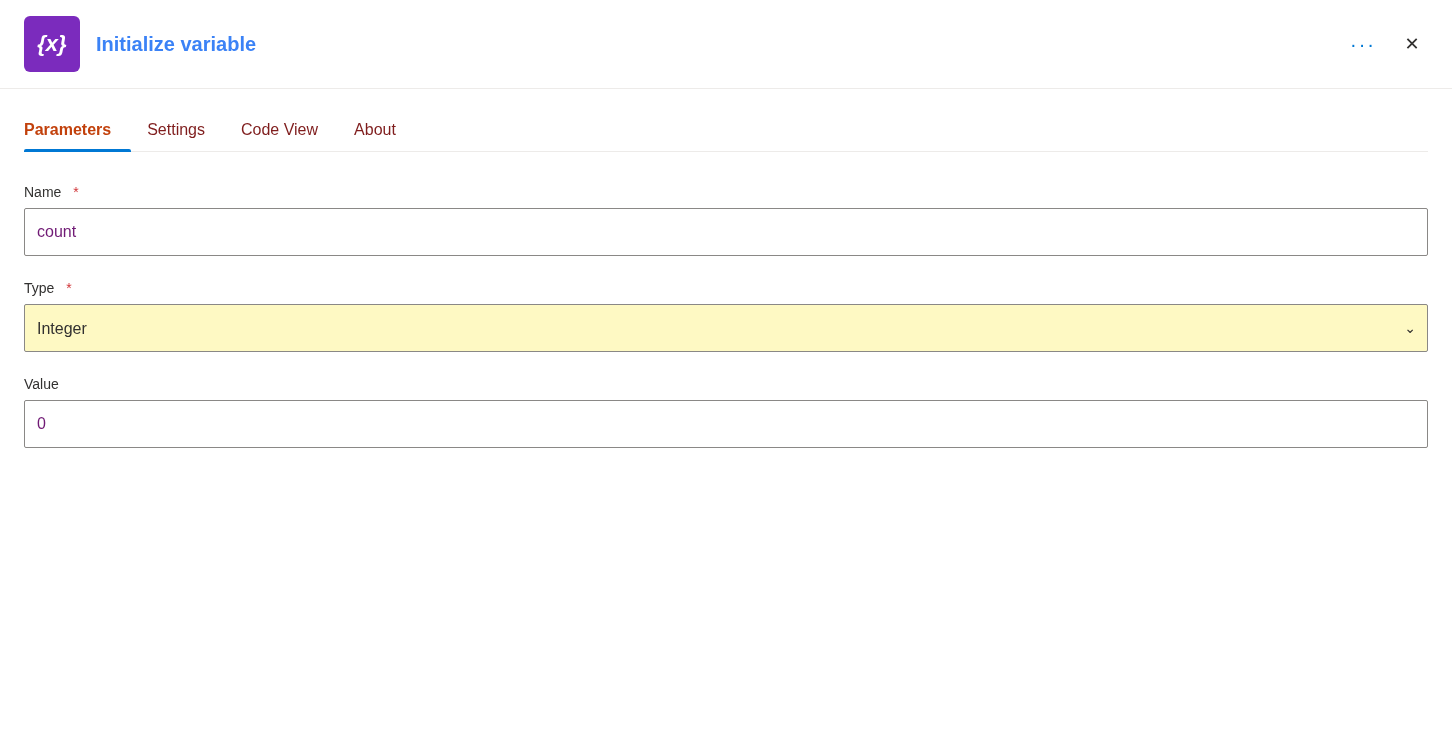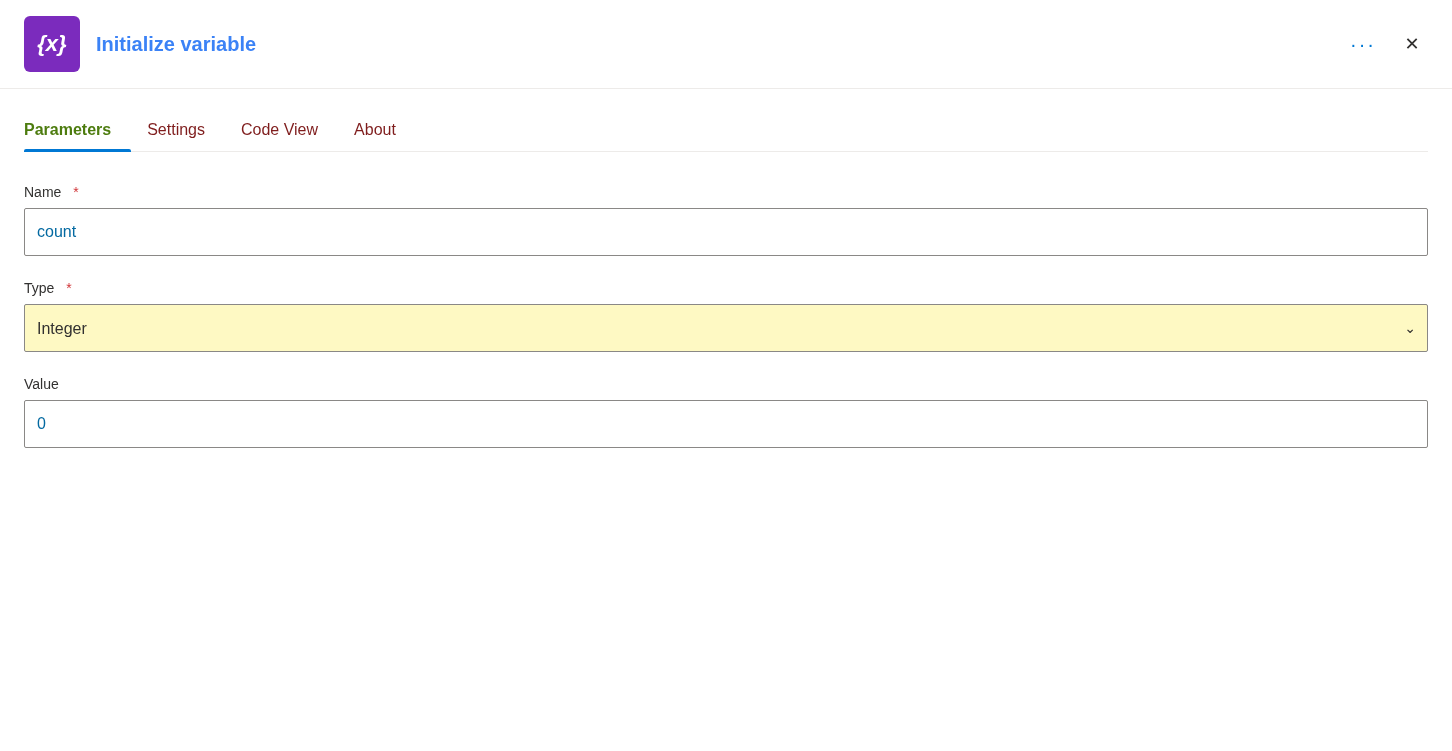--- a/index.html
+++ b/index.html
@@ -100,21 +100,21 @@
       cursor: pointer;
       background: none;
       border: none;
       position: relative;
       font-family: inherit;
       margin-right: 16px;
     }
 
     .tab.active {
       font-weight: 700;
-      color: #4d7c0f;
+      color: #c2410c;
     }
 
     .tab.active::after {
       content: '';
       position: absolute;
       bottom: -1px;
       left: 0;
       right: 0;
       height: 3px;
       background: #0078d4;
@@ -153,21 +153,21 @@
     }
 
     .field-input {
       width: 100%;
       height: 48px;
       border: 1px solid #8a8886;
       border-radius: 2px;
       padding: 0 12px;
       font-size: 16px;
       font-family: inherit;
-      color: #0369a1;
+      color: #701a75;
       background: #ffffff;
       outline: none;
     }
 
     .field-select-wrapper {
       position: relative;
       width: 100%;
     }
 
     .field-select {

